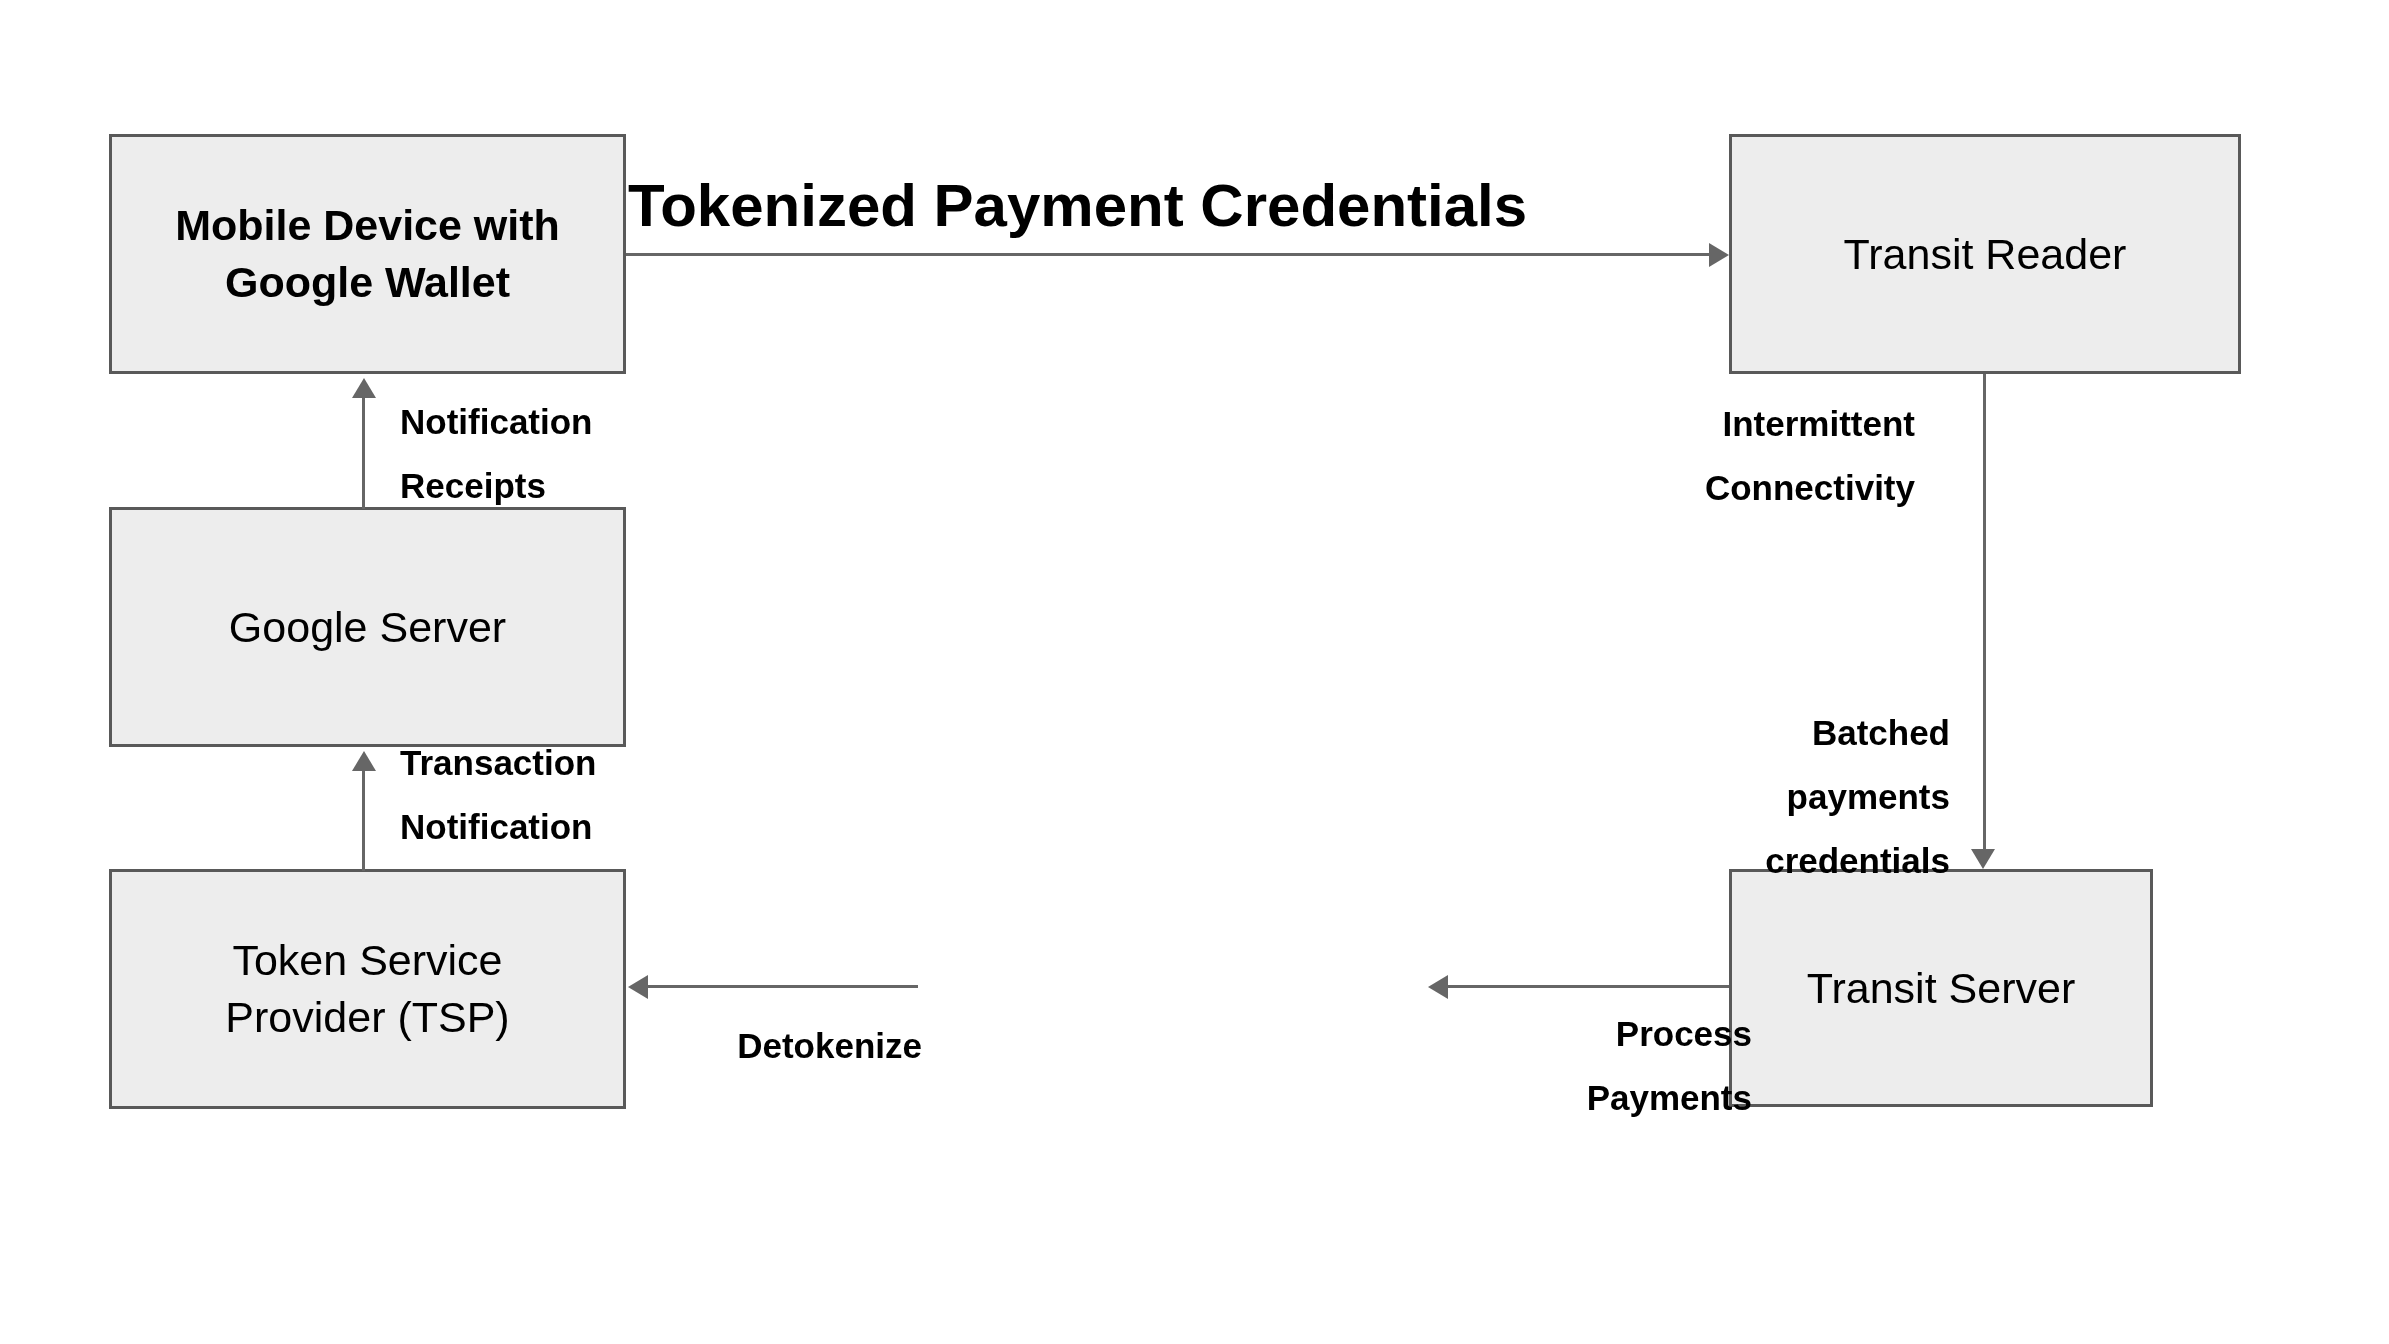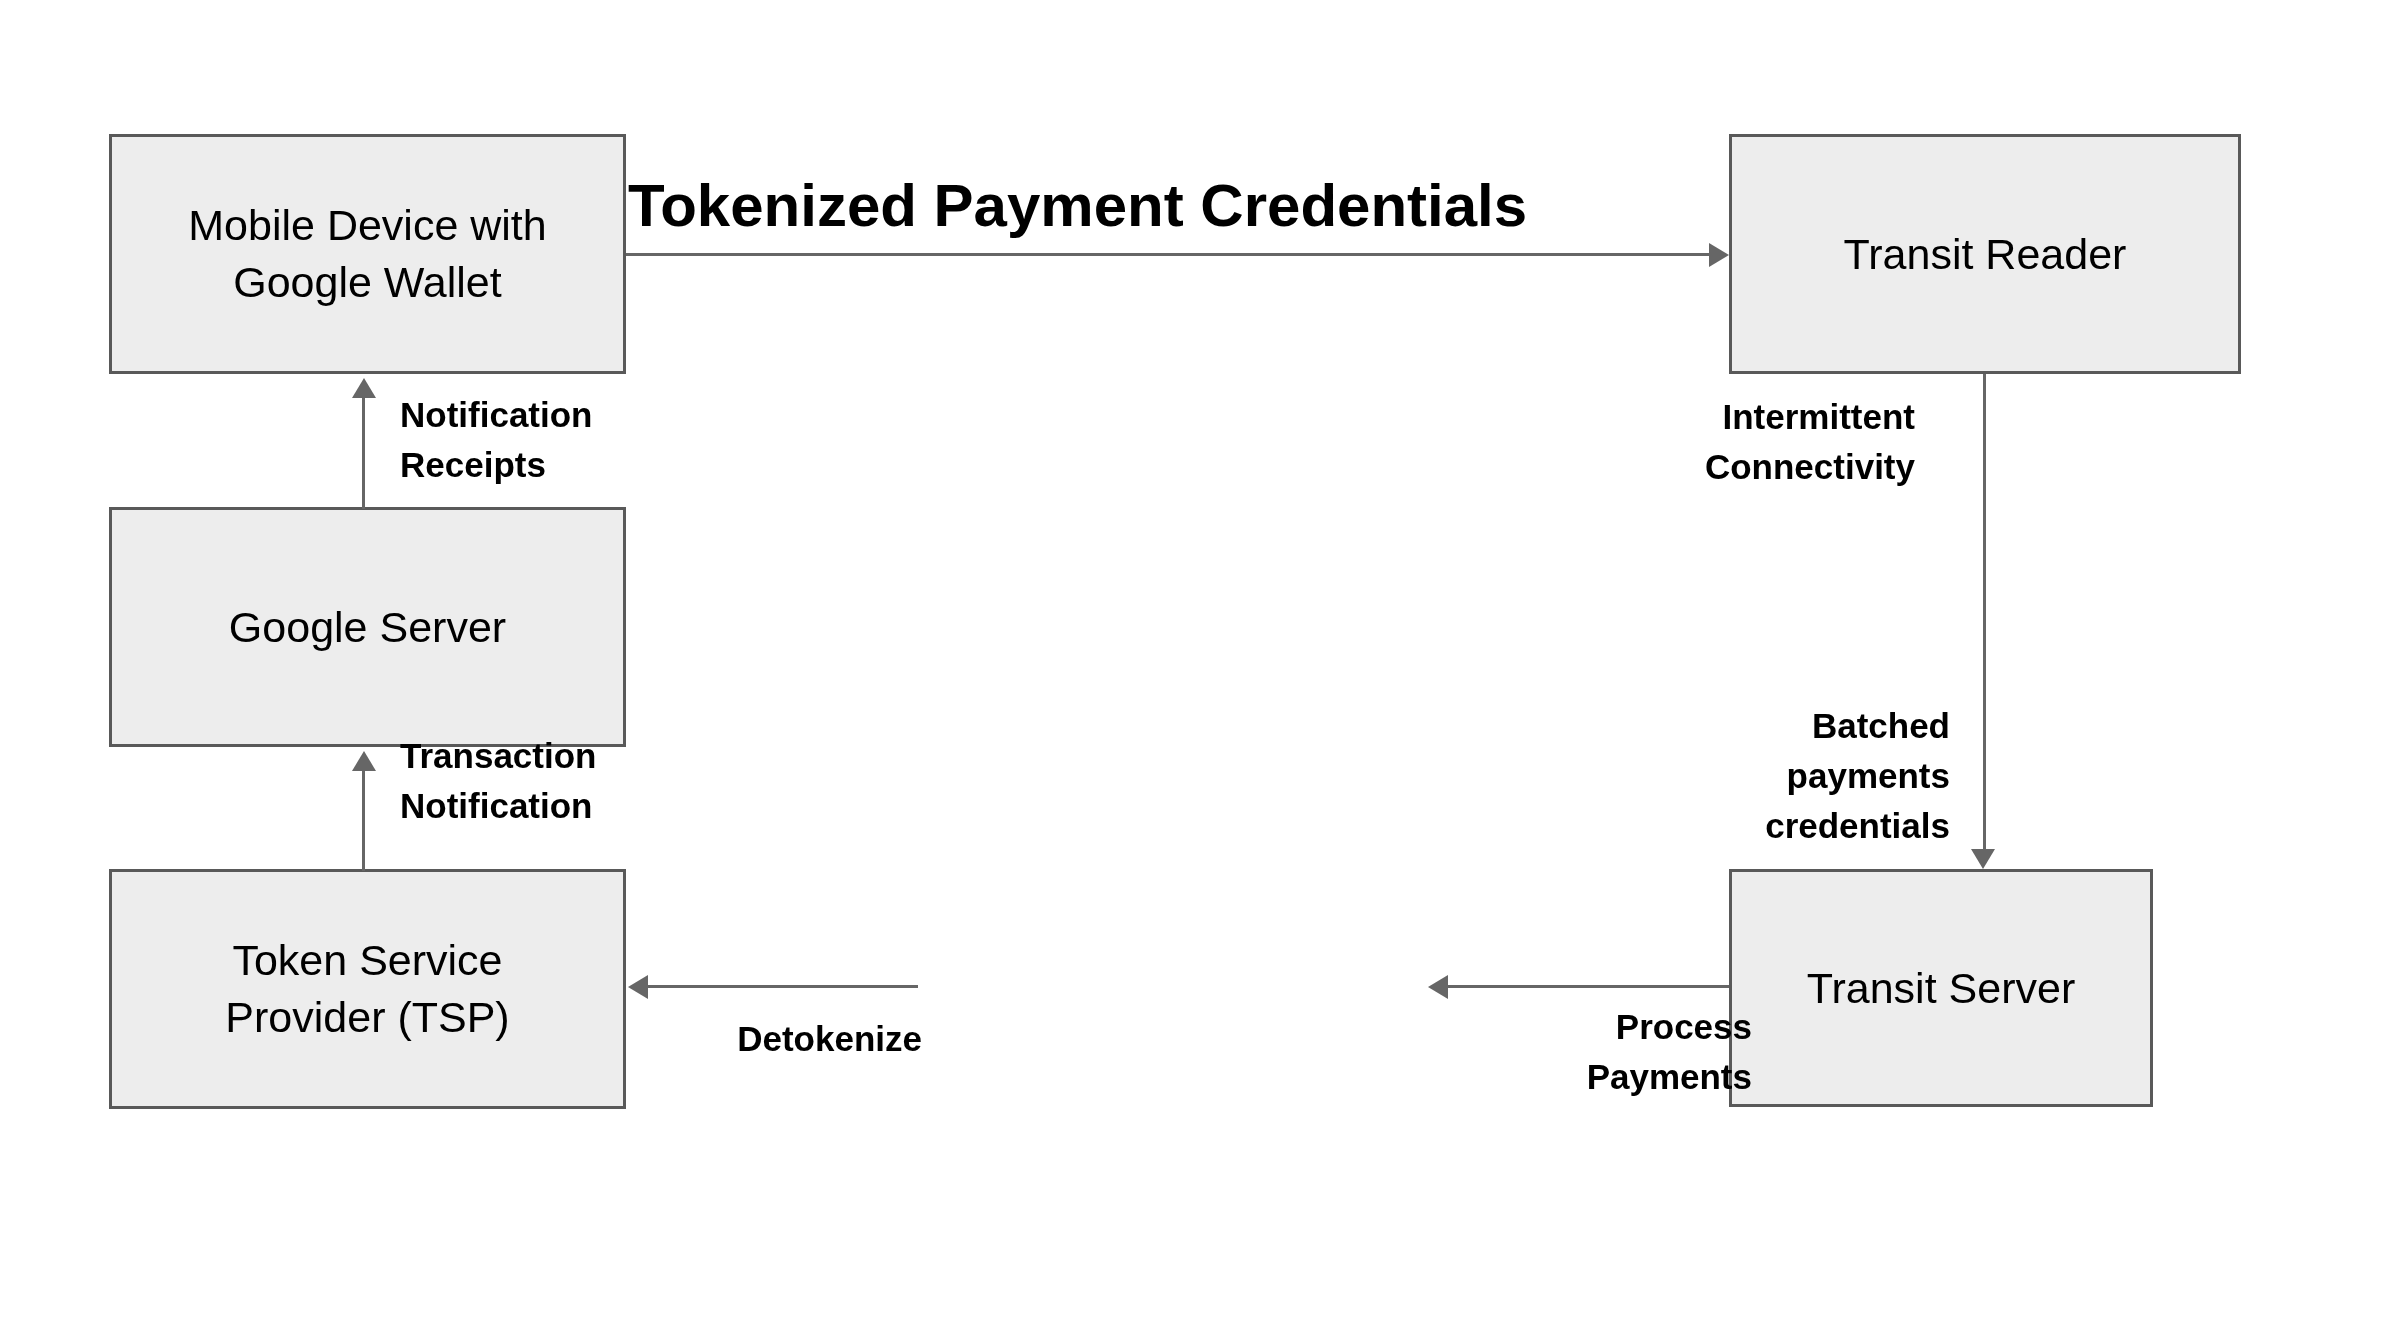--- a/index.html
+++ b/index.html
@@ -35,37 +35,37 @@
   .vline { position: absolute; width: 3px;  background: #666666; }
   .arrow { position: absolute; width: 0; height: 0; }
   .arrow-right { border-top: 12px solid transparent; border-bottom: 12px solid transparent; border-left: 20px solid #666666; }
   .arrow-left  { border-top: 12px solid transparent; border-bottom: 12px solid transparent; border-right: 20px solid #666666; }
   .arrow-up    { border-left: 12px solid transparent; border-right: 12px solid transparent; border-bottom: 20px solid #666666; }
   .arrow-down  { border-left: 12px solid transparent; border-right: 12px solid transparent; border-top: 20px solid #666666; }
   .edge-label {
     position: absolute;
     font-weight: bold;
     font-size: 35px;
-    line-height: 50px;
+    line-height: 64px;
     color: #000000;
     white-space: pre-line;
   }
   .title-label {
     font-size: 60px;
     line-height: 50px;
   }
   .align-right  { text-align: right; }
   .align-center { text-align: right; }
 </style>
 </head>
 <body>
 
 <div class="canvas">
 
-  <div class="node" style="left:109px; top:134px; width:517px; height:240px;">
+  <div class="node" style="left:109px; top:134px; width:517px; height:240px;font-weight:bold;">
     <span class="node-label">Mobile Device with
 Google Wallet</span>
   </div>
 
   <div class="node" style="left:109px; top:507px; width:517px; height:240px;">
     <span class="node-label">Google Server</span>
   </div>
 
   <div class="node" style="left:1729px; top:134px; width:512px; height:240px;">
     <span class="node-label">Transit Reader</span>

